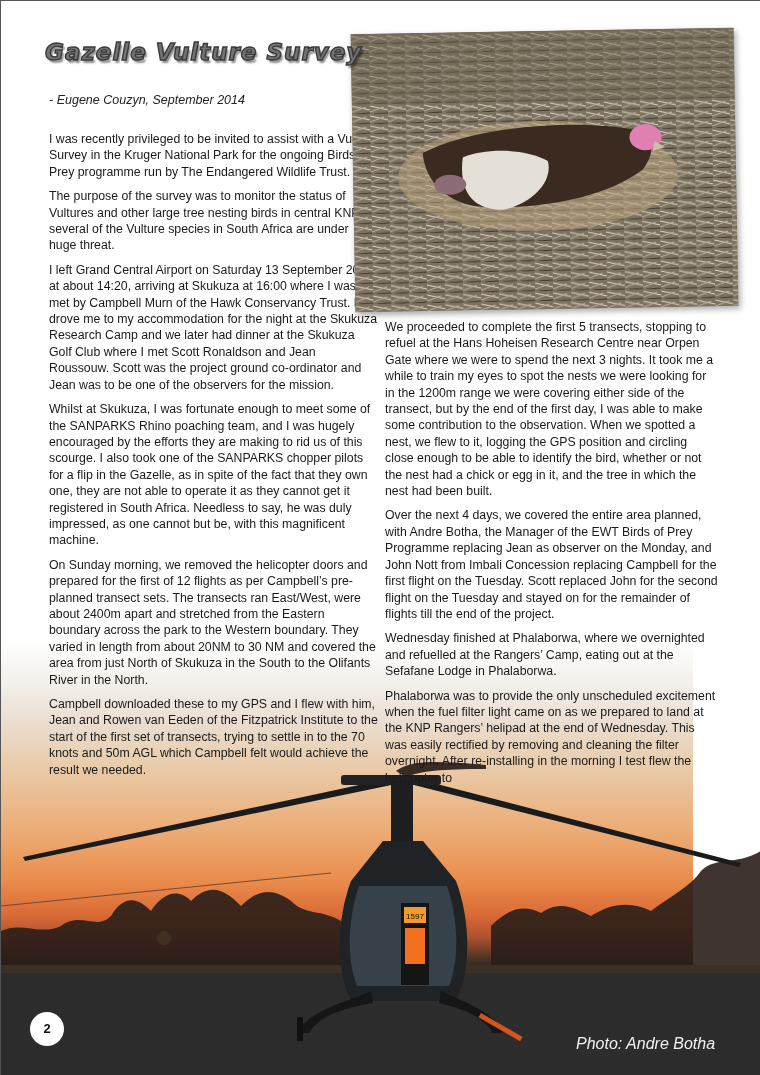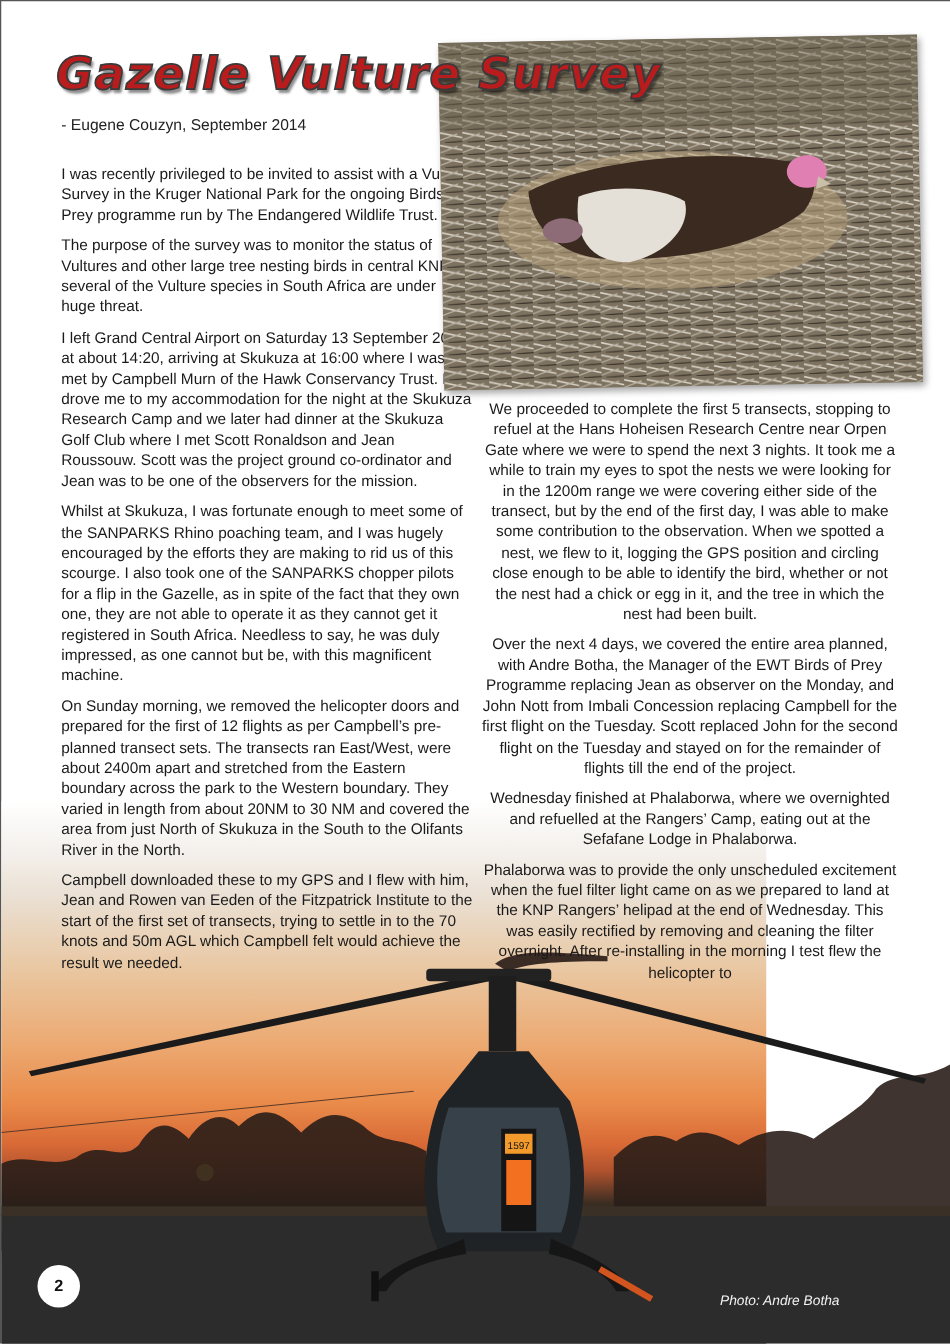--- a/index.html
+++ b/index.html
@@ -8,70 +8,70 @@
     position: relative; width: 760px; height: 1075px; overflow: hidden;
     background: #ffffff;
     border-left: 1px solid #555;
     border-top: 1px solid #555;
     box-sizing: border-box;
     font-family: "Liberation Sans", "DejaVu Sans", sans-serif;
     color: #1a1a1a;
   }
   
   .bg-photo {
-    position: absolute; left: 0; top: 640px; width: 612px; height: 435px;
+    position: absolute; left: 0; top: 640px; width: 692px; height: 435px;
     background: linear-gradient(to bottom,
       rgba(255,255,255,1) 0%,
       #f3efea 10%,
       #eadfd2 18%,
       #e9c9a5 30%,
       #ecab74 44%,
       #ea8d4c 55%,
       #d96a36 63%,
       #b0522e 68%,
       #3a2d22 74%,
       #2b261f 80%,
       #262421 84%,
       #2f3030 86%,
       #2a2b2c 100%);
   }
   .bg-photo svg { position: absolute; left: 0; top: 0; }
   .title {
     position: absolute; left: 44px; top: 38px; margin: 0;
     font-family: "DejaVu Sans", sans-serif; font-weight: bold; font-style: italic;
-    font-size: 36px; letter-spacing: 1px;
-    color: #b91c1c;
+    font-size: 23px; letter-spacing: 1px;
+    color: #737373;
     -webkit-text-stroke: 1.4px #3a3a3a;
     text-shadow: 2px 3px 2px rgba(0,0,0,0.45);
     z-index: 5; white-space: nowrap;
   }
   .byline {
     position: absolute; left: 48px; top: 92px;
-    font-size: 12.5px; color: #222;
+    font-size: 12.5px; font-style: italic; color: #222;
   }
   .vulture-photo {
     position: absolute; left: 352px; top: 30px; width: 383px; height: 278px;
     transform: rotate(-1deg);
     box-shadow: 2px 3px 6px rgba(0,0,0,0.35);
     z-index: 2; overflow: hidden; background: #8a806e;
   }
   .col { position: absolute; font-size: 12.3px; line-height: 16.4px; }
   .col p { margin: 0 0 8px 0; }
   .col-left { left: 48px; top: 130px; width: 330px; }
-  .col-right { left: 384px; top: 318px; width: 334px; text-align: center; }
+  .col-right { left: 384px; top: 318px; width: 334px; }
   .narrow { width: 280px; }
   .page-number {
     position: absolute; left: 29px; top: 1011px; width: 34px; height: 34px;
     border-radius: 50%; background: #ffffff; color: #111;
     font-weight: bold; font-size: 13px; text-align: center; line-height: 34px;
     z-index: 6;
   }
   .photo-credit {
     position: absolute; left: 575px; top: 1034px;
-    font-style: italic; font-size: 11px; color: #f2f2f2; z-index: 6;
+    font-style: italic; font-size: 16px; color: #f2f2f2; z-index: 6;
   }
 </style>
 </head>
 <body>
 
 <div class="page">
 
   <div class="bg-photo">
     <svg width="760" height="435" viewBox="0 0 760 435">
 

